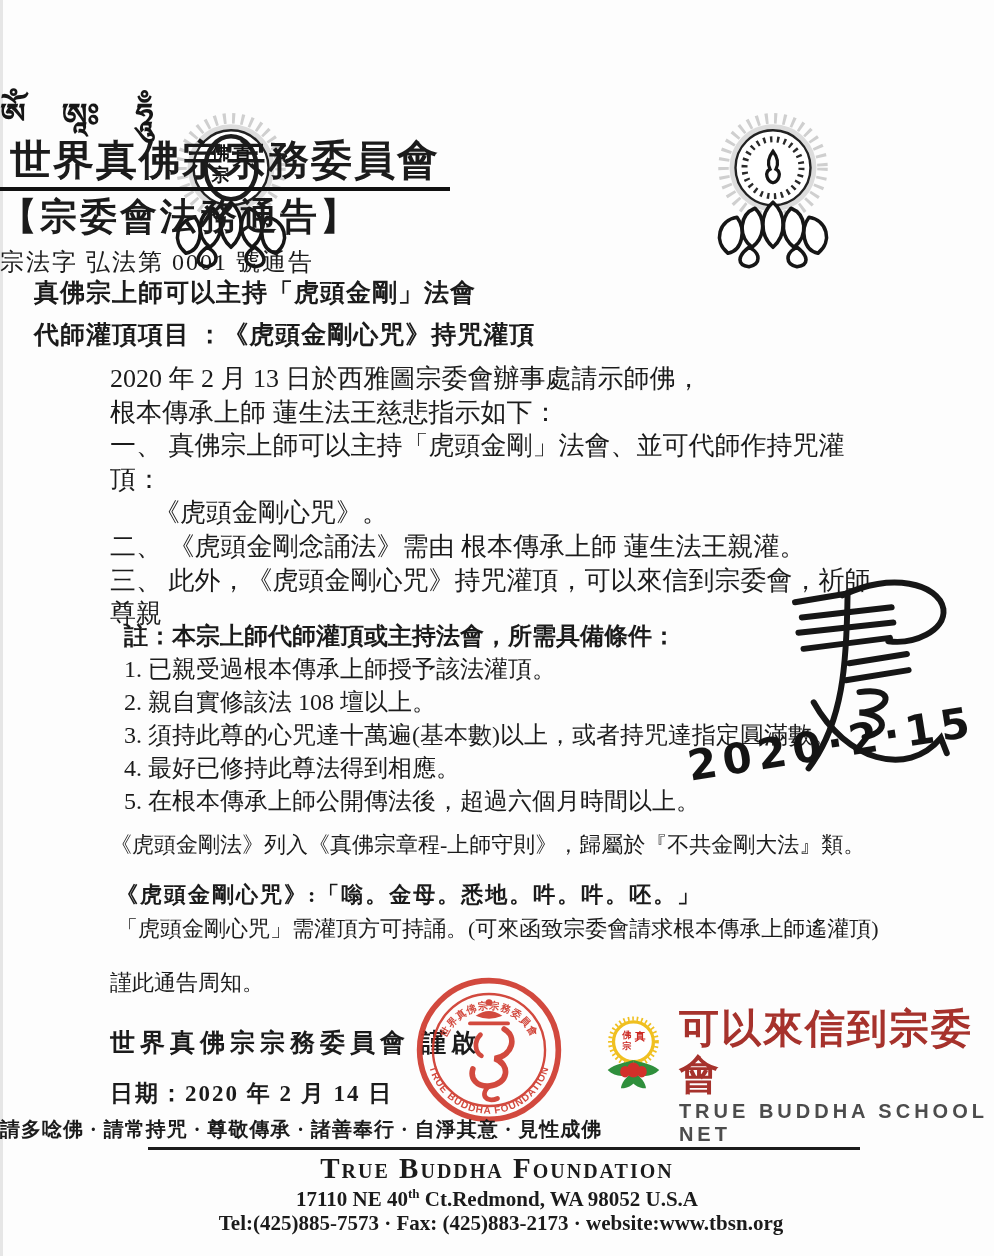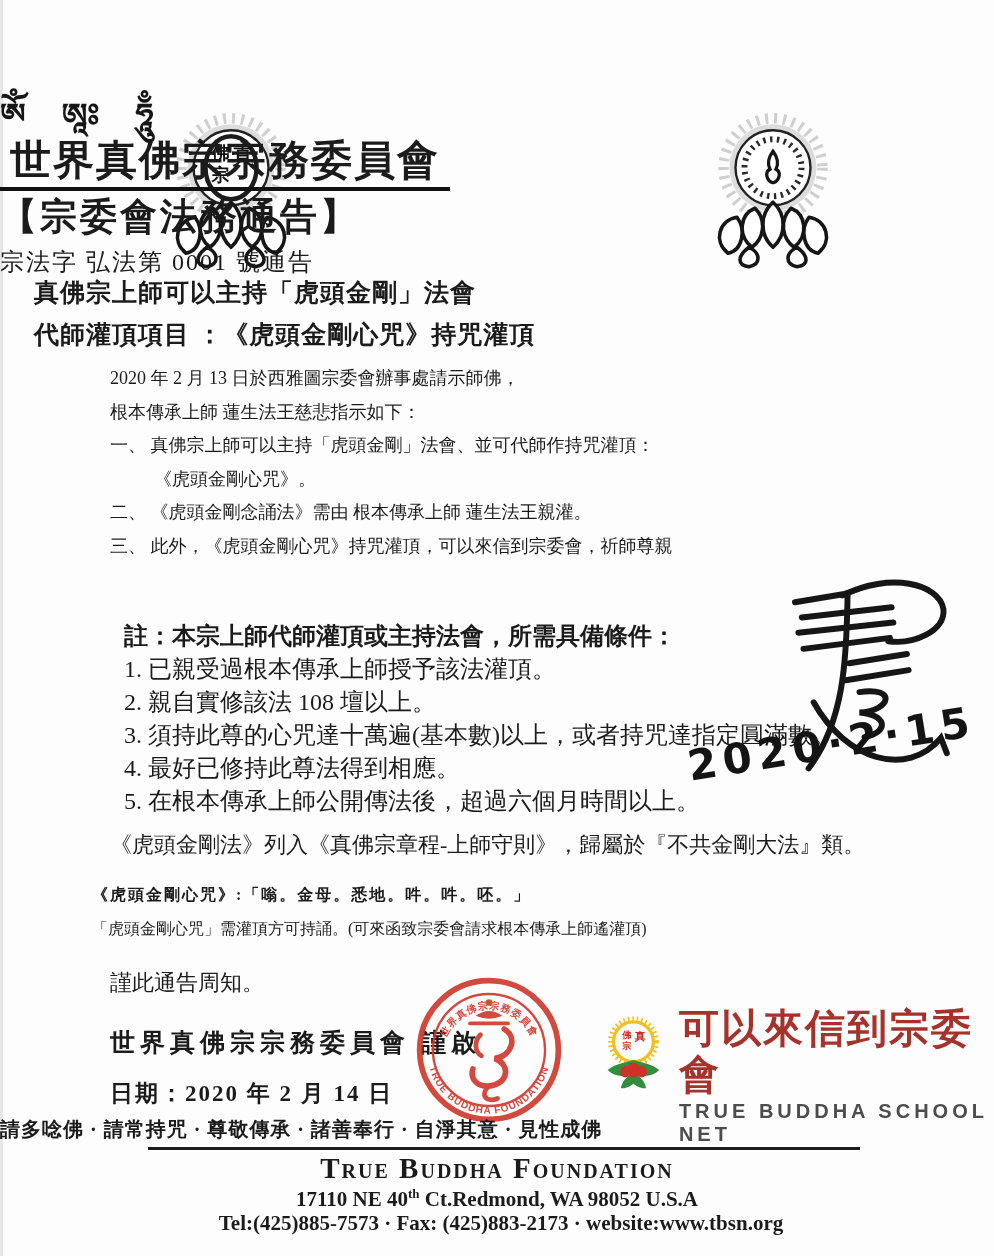--- a/index.html
+++ b/index.html
@@ -15,28 +15,28 @@
   .crest.right{left:698px;}
   .header-center{position:absolute;left:0;right:0;top:92px;}
   .tibetan{font-size:32px;font-weight:700;letter-spacing:14px;height:46px;line-height:46px;color:#161616;}
   .org-title{display:inline-block;font-size:41px;font-weight:700;letter-spacing:2px;
     border-bottom:4px solid #111;padding:0 10px 4px;line-height:1.1;}
   .notice-title{font-size:37px;font-weight:600;letter-spacing:3px;margin-top:1px;}
   .notice-number{font-size:24px;letter-spacing:2px;margin-top:4px;}
   .subject{position:absolute;left:0;right:0;top:276px;margin-left:34px;}
   .subject p{margin:0 0 9px;font-size:25px;font-weight:700;letter-spacing:1px;}
   
-  .body-block{position:absolute;left:110px;width:784px;top:362px;font-size:18px;line-height:33.6px;}
+  .body-block{position:absolute;left:110px;width:784px;top:362px;font-size:26px;line-height:33.6px;}
   .body-block p{margin:0;}
   .indent1{padding-left:44px;}
   .note-block{position:absolute;left:124px;width:784px;top:620px;font-size:24px;line-height:33px;}
   .note-block p{margin:0;}
   .note-head{font-weight:700;}
   .class-line{position:absolute;left:110px;width:840px;top:830px;font-size:22px;}
-  .mantra-block{position:absolute;left:92px;width:860px;top:878px;font-size:16px;line-height:34px;}
+  .mantra-block{position:absolute;left:116px;width:860px;top:878px;font-size:22px;line-height:34px;}
   .mantra-block p{margin:0;}
   .mantra-bold{font-weight:700;letter-spacing:2px;}
   .announce{position:absolute;left:110px;top:968px;font-size:22px;}
   .signoff{position:absolute;left:110px;top:1026px;font-size:25px;letter-spacing:5px;font-weight:600;}
   .dateline{position:absolute;left:110px;top:1078px;font-size:23px;letter-spacing:2px;font-weight:600;}
   
   .signature{position:absolute;left:752px;top:570px;}
   .hand-date{
     position:absolute;left:688px;top:742px;width:300px;font-size:42px;font-weight:600;
     font-family:"DejaVu Sans",sans-serif;letter-spacing:6px;color:#141414;

